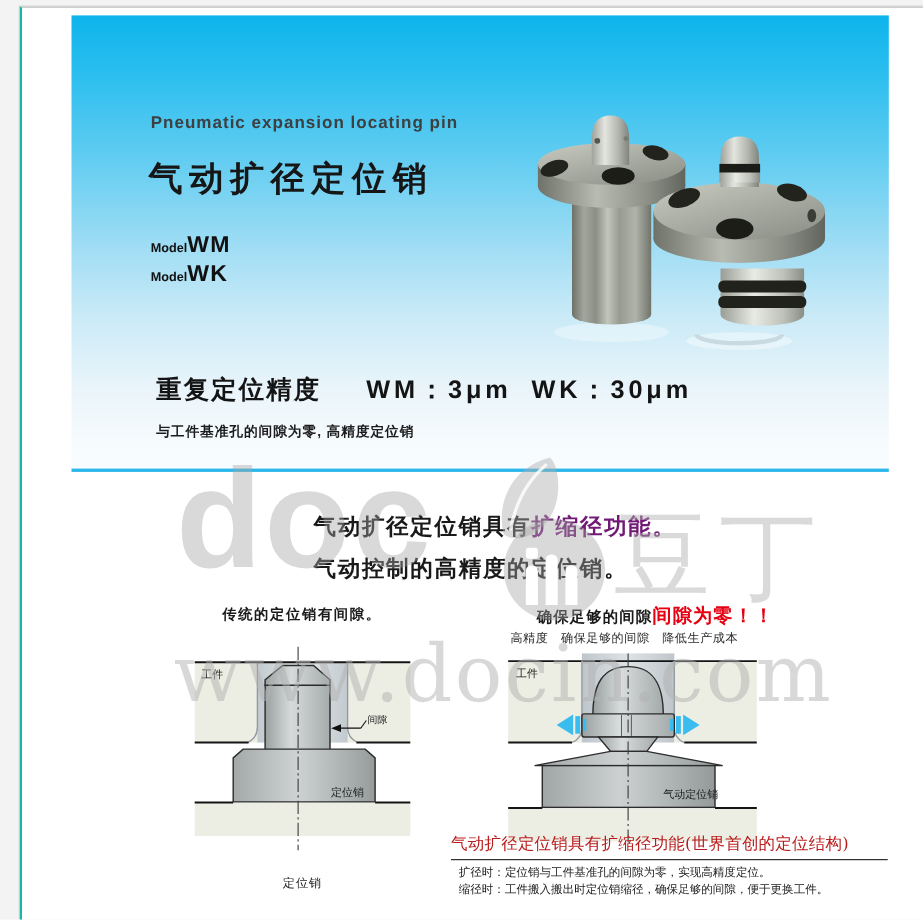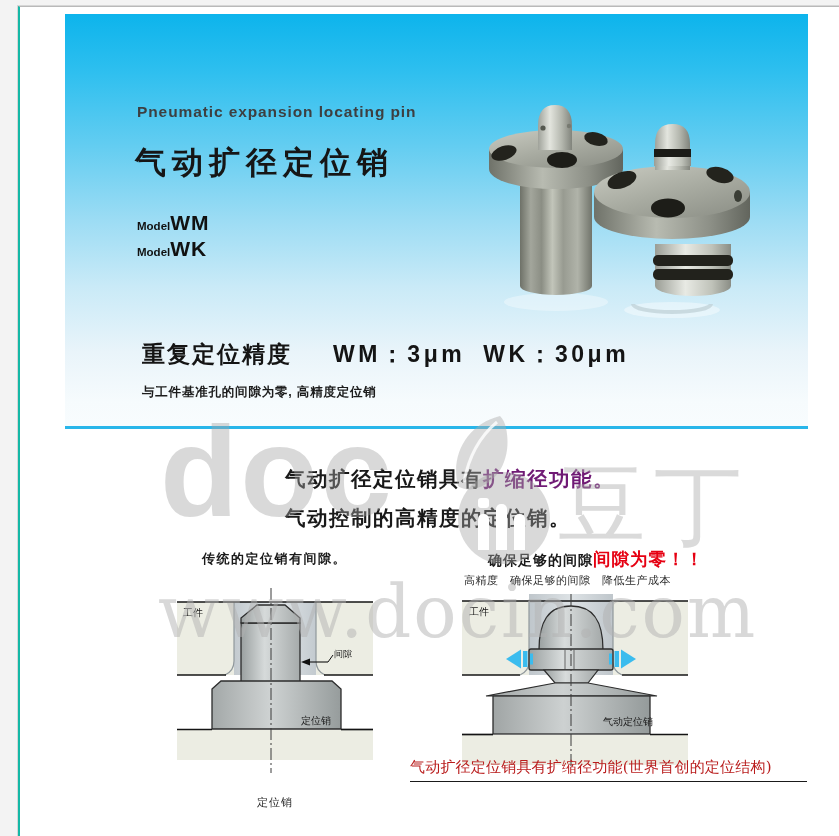--- a/index.html
+++ b/index.html
@@ -313,20 +313,24 @@
       <path d="M176,67 l-15,-9.5 v19 z"></path>
       <rect x="154.5" y="59" width="4.5" height="16"></rect>
       <rect x="149" y="61.5" width="3" height="11"></rect>
     </g>
     <text x="9" y="23" font-size="10" fill="#1a1a1a">工件</text>
     <text x="143" y="133" font-size="10" fill="#1a1a1a">气动定位销</text>
   </svg>
 
   <div class="feature">
     <div class="feature-title">气动扩径定位销具有扩缩径功能(世界首创的定位结构)</div>
+    <div class="feature-desc">
+      <div>扩径时：定位销与工件基准孔的间隙为零，实现高精度定位。</div>
+      <div>缩径时：工件搬入搬出时定位销缩径，确保足够的间隙，便于更换工件。</div>
+    </div>
   </div>
 
 </div>
 
 <div class="wm-layer">
   <div class="wm-doc">doc</div>
   <svg class="wm-leaf" viewBox="0 0 72 86">
     <path d="M52,4 C20,12 2,42 10,74 C14,77 20,78 26,77 C52,71 64,44 58,16 C57,11 55,7 52,4 Z" fill="rgba(173,173,173,0.45)"></path>
     <path d="M49,10 C30,26 20,48 16,70" stroke="#ffffff" stroke-width="3" fill="none" opacity="0.8"></path>
   </svg>

